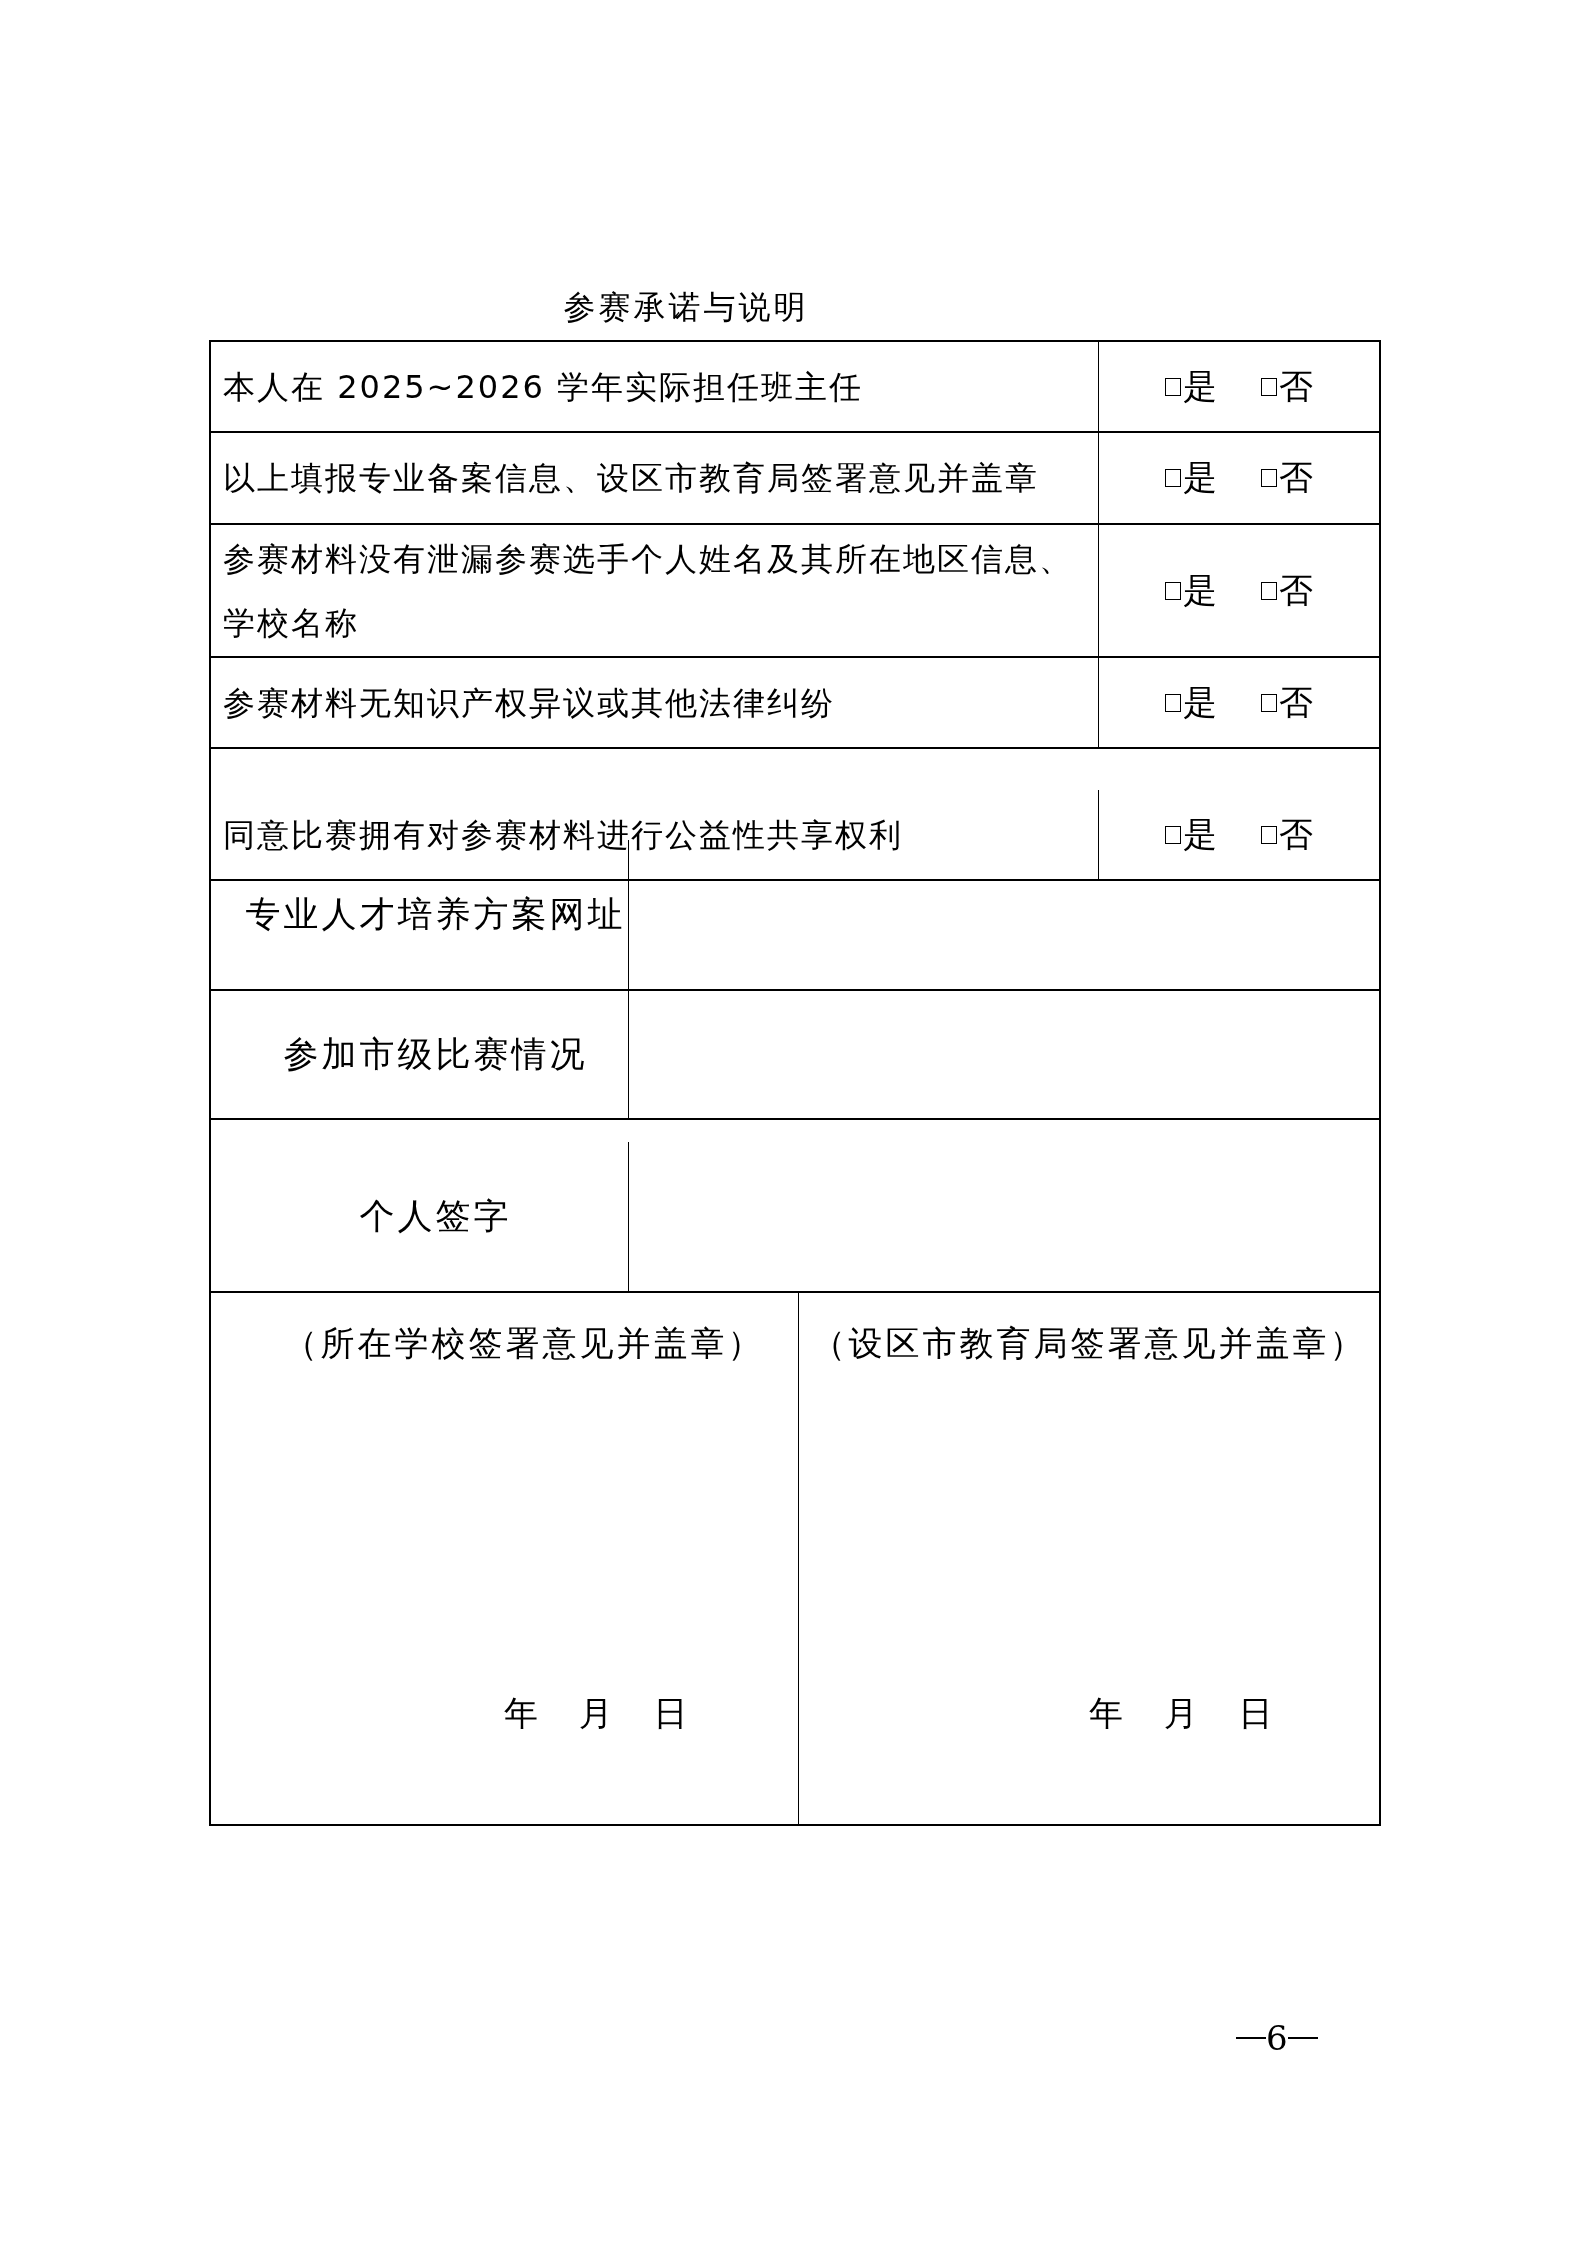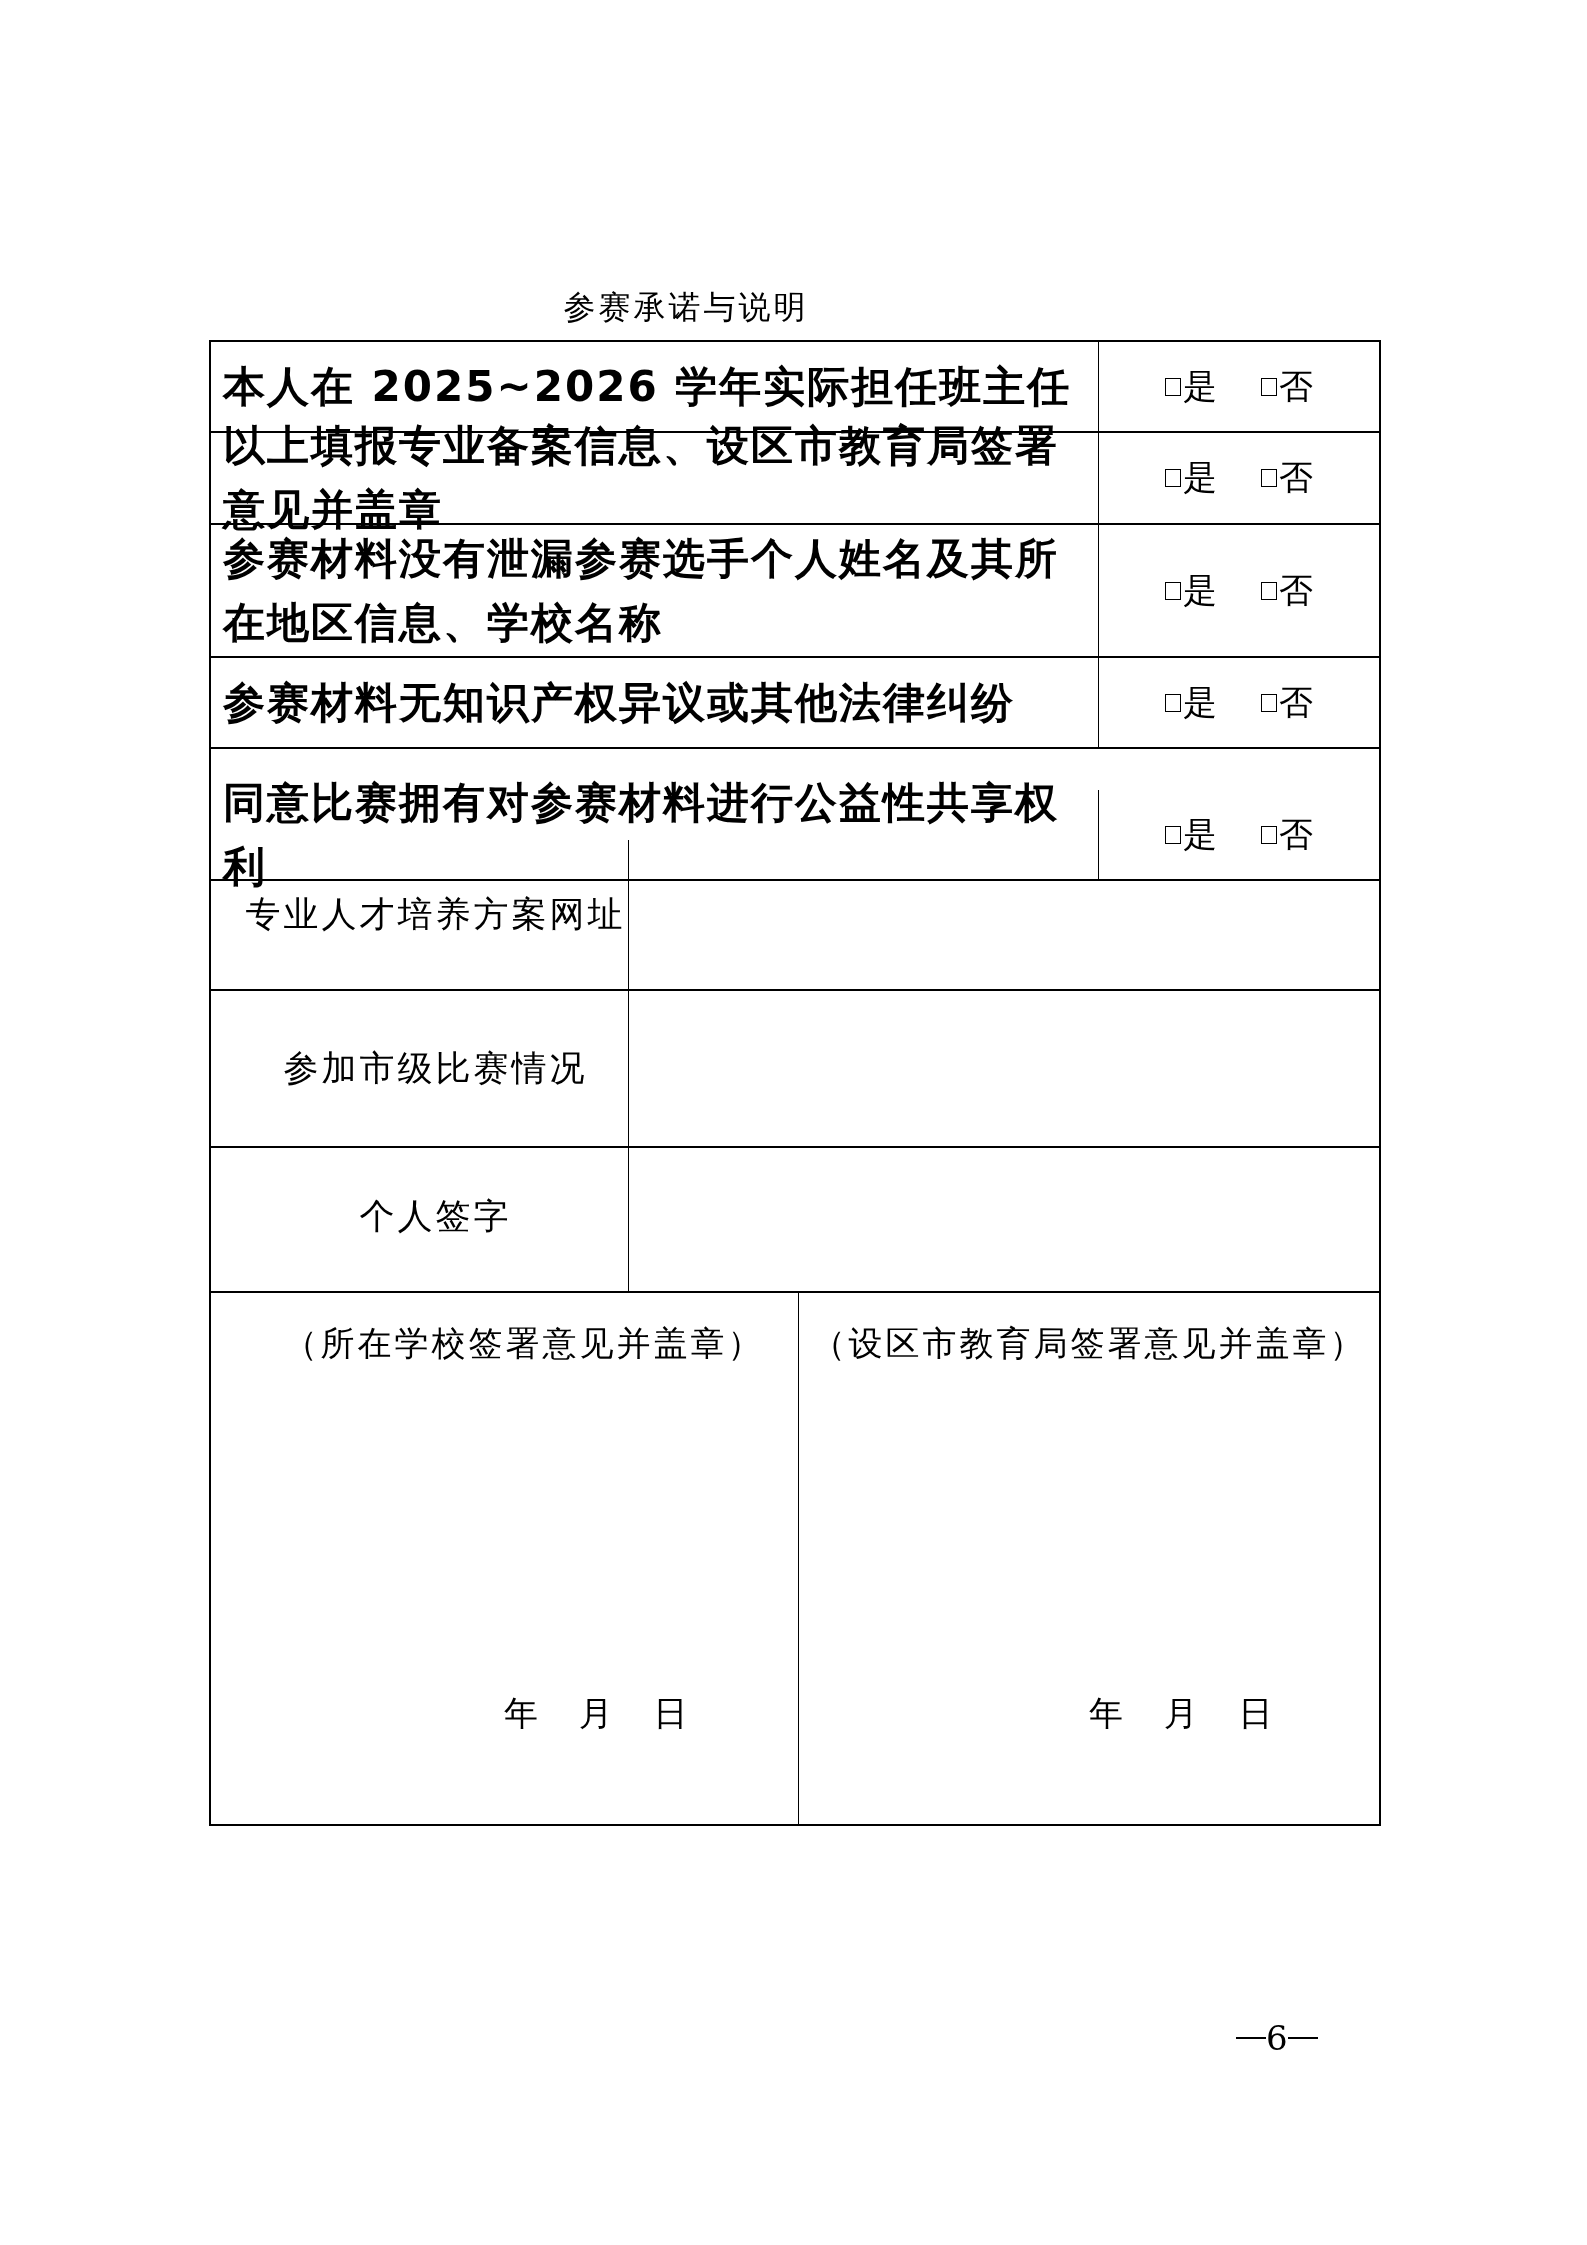--- a/index.html
+++ b/index.html
@@ -4,21 +4,21 @@
 <style>
   html, body { margin:0; padding:0; background:#ffffff; }
   body { width:1587px; height:2245px; position:relative; overflow:hidden;
          font-family:"DejaVu Serif", "Liberation Serif", serif; color:#000; }
   .title { position:absolute; left:0; width:1372px; top:286px; text-align:center;
            font-size:32px; letter-spacing:3px; font-family:"DejaVu Sans", "Liberation Sans", sans-serif; }
   .tbl { position:absolute; left:209px; top:340px; width:1172px; height:1486px;
          border:2px solid #000; box-sizing:border-box; }
   .row { position:absolute; left:0; right:0; border-bottom:2px solid #000; box-sizing:border-box; }
   .q-text { position:absolute; left:12px; width:868px; top:0; bottom:0; display:flex; align-items:center;
-            font-size:42px; line-height:64px; letter-spacing:2px; font-family:"DejaVu Sans", "Liberation Sans", sans-serif;font-weight:bold; }
+            font-size:32px; line-height:64px; letter-spacing:2px; font-family:"DejaVu Sans", "Liberation Sans", sans-serif; }
   .q-ans { position:absolute; left:887px; right:0; top:0; bottom:0; border-left:1px solid #000;
            display:flex; align-items:center; justify-content:center; gap:44px; font-size:34px;
            font-family:"DejaVu Sans", "Liberation Sans", sans-serif; }
   .opt { display:flex; align-items:center; }
   .box { display:inline-block; width:14px; height:16px; border:1px solid #000; margin-right:2px; }
   .lbl-cell { position:absolute; left:0; width:417px; top:0; bottom:0; display:flex; align-items:center; justify-content:center;
               font-size:35px; letter-spacing:3px; font-family:Liberation Serif, serif;margin-left:16px; }
   .val-cell { position:absolute; left:417px; right:0; top:0; bottom:0; border-left:1px solid #000; }
   .sig-left { position:absolute; left:0; width:587px; top:1151px; bottom:0;padding-left:39px; }
   .sig-right { position:absolute; left:587px; right:0; top:1151px; bottom:0; border-left:1px solid #000; }
@@ -97,21 +97,21 @@
           <span class="box"></span>
           <span>否</span>
         </span>
     </div>
   </div>
 
   <div class="row" style="top:498px;height:151px;">
     <div class="lbl-cell">专业人才培养方案网址</div>
     <div class="val-cell"></div>
   </div>
-  <div class="row" style="top:649px;height:157px;">
+  <div class="row" style="top:649px;height:129px;">
     <div class="lbl-cell">参加市级比赛情况</div>
     <div class="val-cell"></div>
   </div>
   <div class="row" style="top:800px;height:151px;">
     <div class="lbl-cell">个人签字</div>
     <div class="val-cell"></div>
   </div>
 
   <div class="sig-left" style="top:951px;">
     <div class="sig-head">（所在学校签署意见并盖章）</div>

